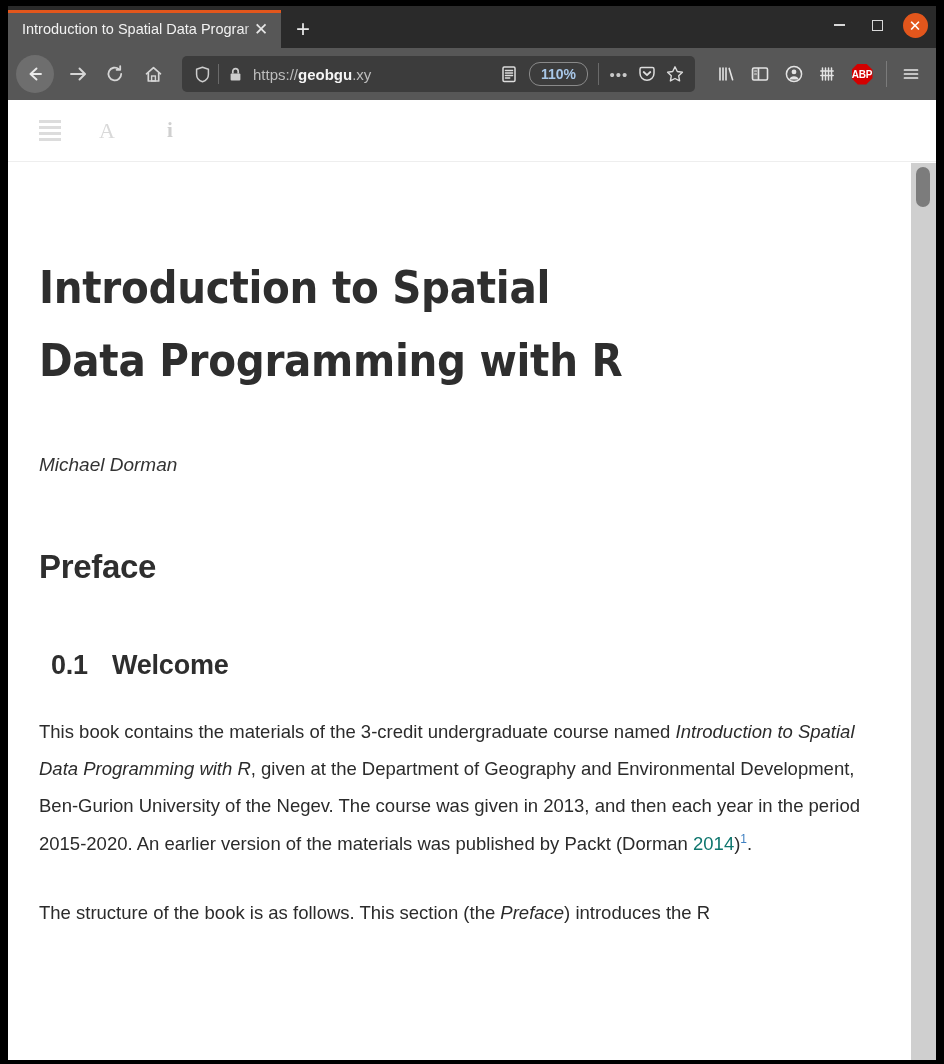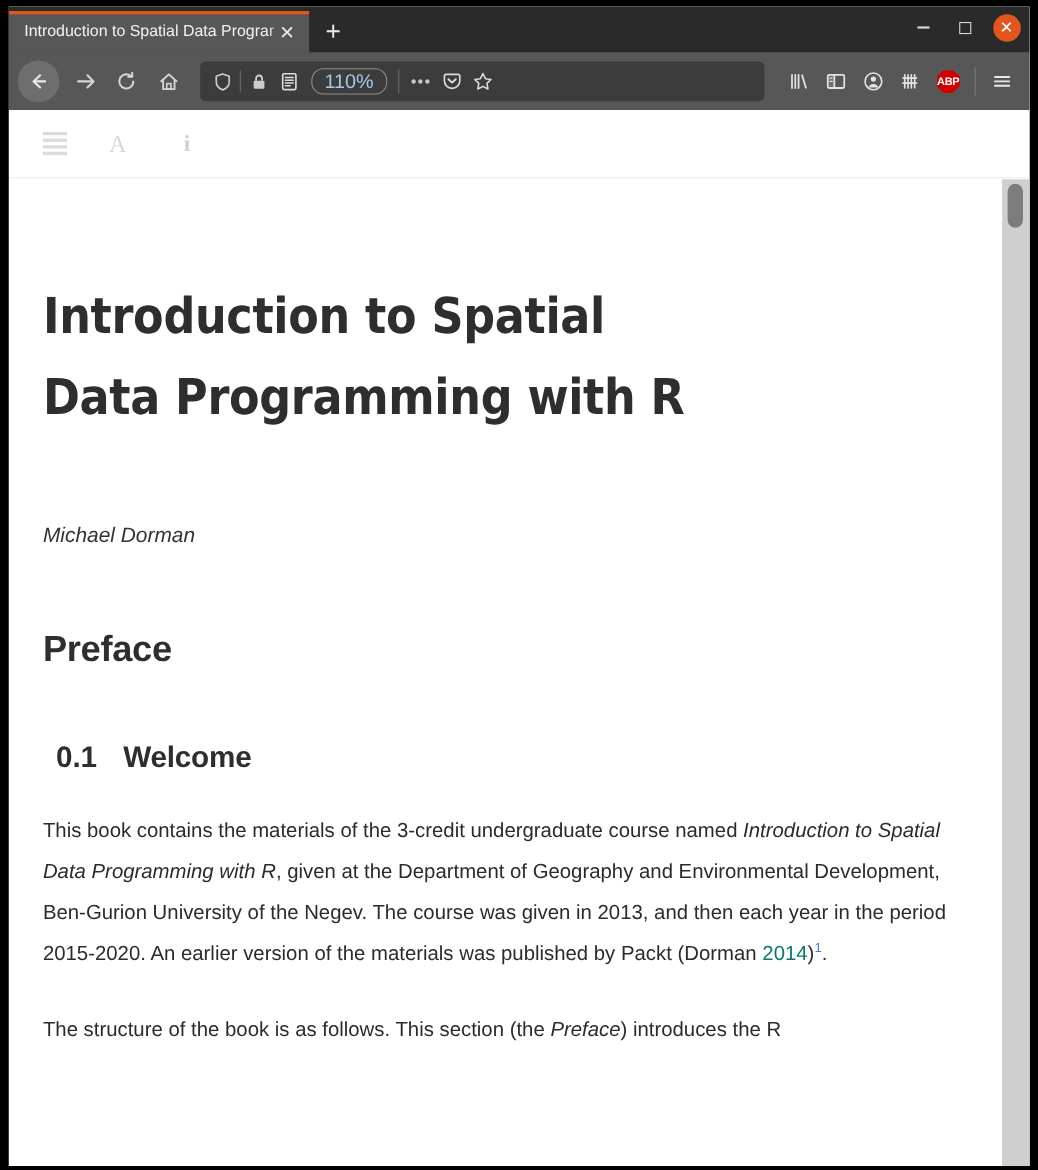--- a/index.html
+++ b/index.html
@@ -179,26 +179,27 @@
     min-width: 0;
     -webkit-mask-image: linear-gradient(to right, #000 0, #000 85%, transparent 100%);
     mask-image: linear-gradient(to right, #000 0, #000 85%, transparent 100%);
   }
   .url-text .host { color: #f4f4f4; font-weight: bold; }
   .zoom-badge {
     height: 22px;
     border: 1px solid #8a8a8a;
     border-radius: 11px;
     color: #a8c7e8;
-    font-size: 18px;
+    font-size: 14px;
     display: flex;
     align-items: center;
     padding: 0 11px;
     flex: none;
     margin-left: 6px;
+    font-weight: bold;
   }
   .url-sep {
     width: 1px; height: 22px;
     background: #6a6a6a;
     flex: none;
     margin: 0 6px 0 10px;
   }
   .tool-icons {
     display: flex;
     align-items: center;
@@ -287,21 +288,21 @@
     color: #2e2e2e;
     line-height: 1.63;
     margin: 0;
     max-width: 600px;
     letter-spacing: -0.3px;
   }
   .book-author {
     font-size: 19px;
     font-style: italic;
     color: #333333;
-    margin: 79px 0 0 0;
+    margin: 56px 0 0 0;
   }
   .chap-title {
     font-family: "Liberation Sans", sans-serif;
     font-size: 33px;
     font-weight: bold;
     color: #2e2e2e;
     margin: 72px 0 0 0;
     letter-spacing: -0.3px;
   }
   .updated {
@@ -403,20 +404,21 @@
             <path d="M8.5 1.3 L14.4 3.3 L14.4 8.4 C14.4 12.2 11.6 14.7 8.5 15.7 C5.4 14.7 2.6 12.2 2.6 8.4 L2.6 3.3 Z" fill="none" stroke="#cdcdcd" stroke-width="1.5" stroke-linejoin="round"></path>
           </svg>
         </span>
         <span class="url-divider"></span>
         <span class="url-icon">
           <svg width="17" height="17" viewBox="0 0 17 17">
             <rect x="3.6" y="7.4" width="9.8" height="7.2" rx="1" fill="#cdcdcd"></rect>
             <path d="M5.8 7.4 L5.8 5.3 A2.7 2.7 0 0 1 11.2 5.3 L11.2 7.4" fill="none" stroke="#cdcdcd" stroke-width="1.7"></path>
           </svg>
         </span>
+        <span class="url-text"><span>https://</span><span class="host">geobgu</span><span>.xy</span></span>
         <span class="url-icon">
           <svg width="20" height="20" viewBox="0 0 20 20">
             <rect x="4" y="3" width="12" height="14.5" rx="1.2" fill="none" stroke="#dcdcdc" stroke-width="1.5"></rect>
             <path d="M6.4 6.5 H13.6 M6.4 9 H13.6 M6.4 11.5 H13.6 M6.4 14 H10.8" stroke="#dcdcdc" stroke-width="1.3" stroke-linecap="round"></path>
           </svg>
         </span>
         <span class="zoom-badge">110%</span>
         <span class="url-sep"></span>
         <span class="url-icon" style="font-size:15px;letter-spacing:1px;">•••</span>
         <span class="url-icon">

